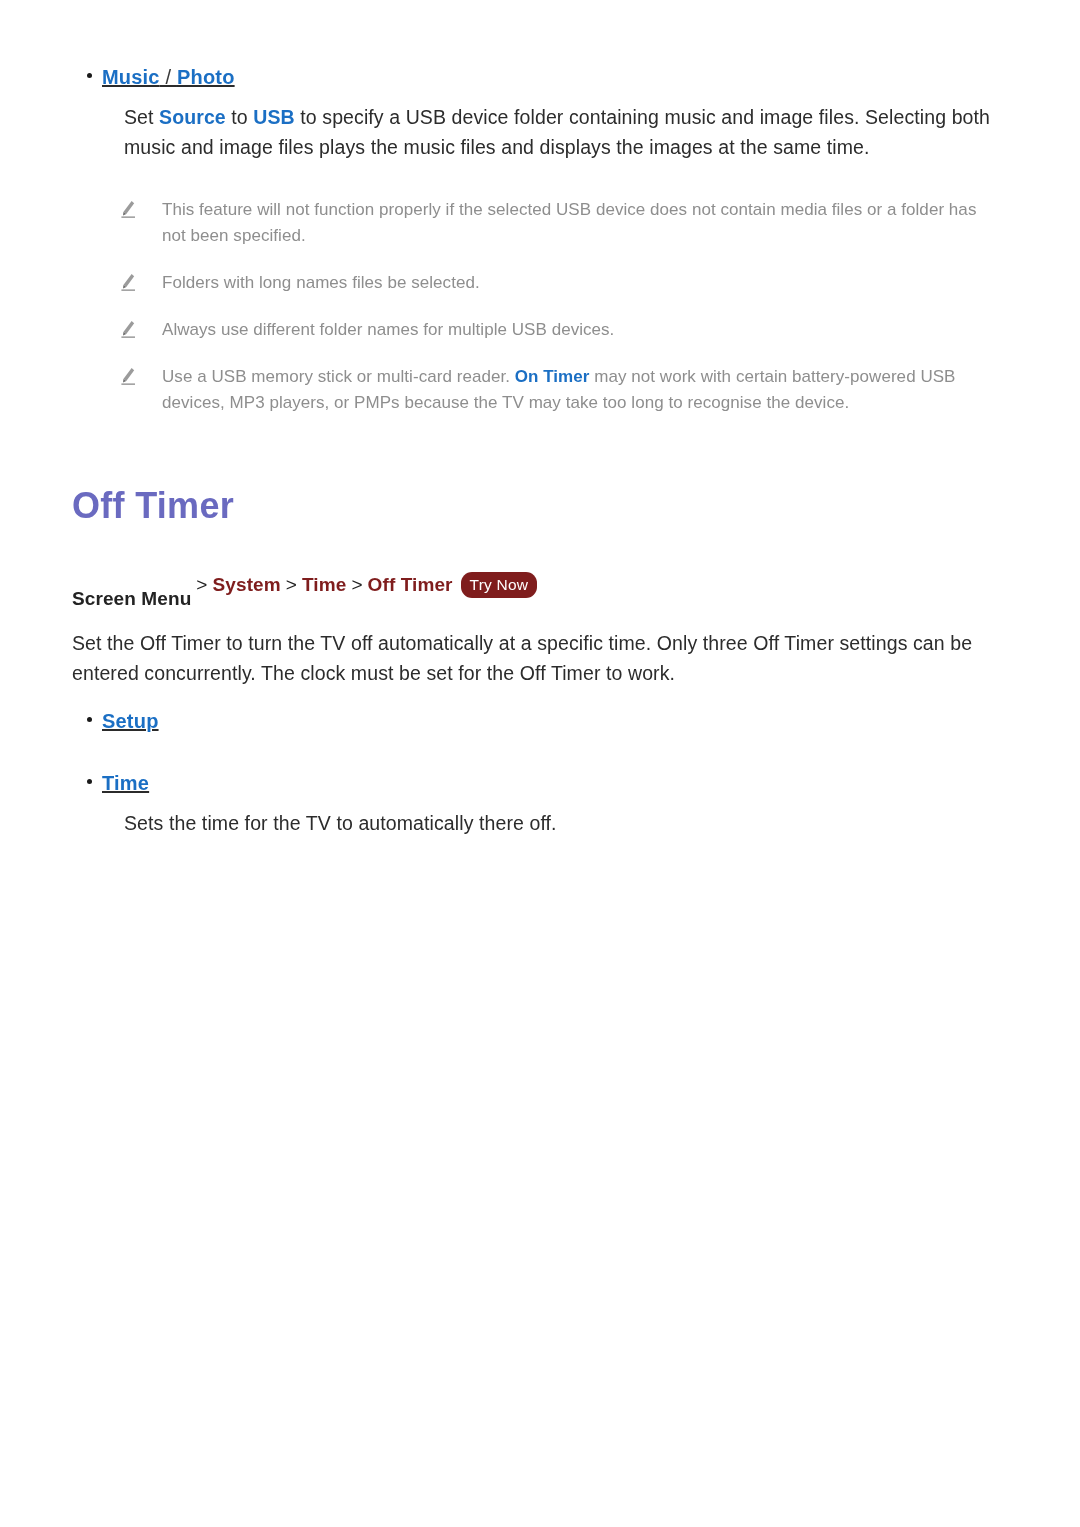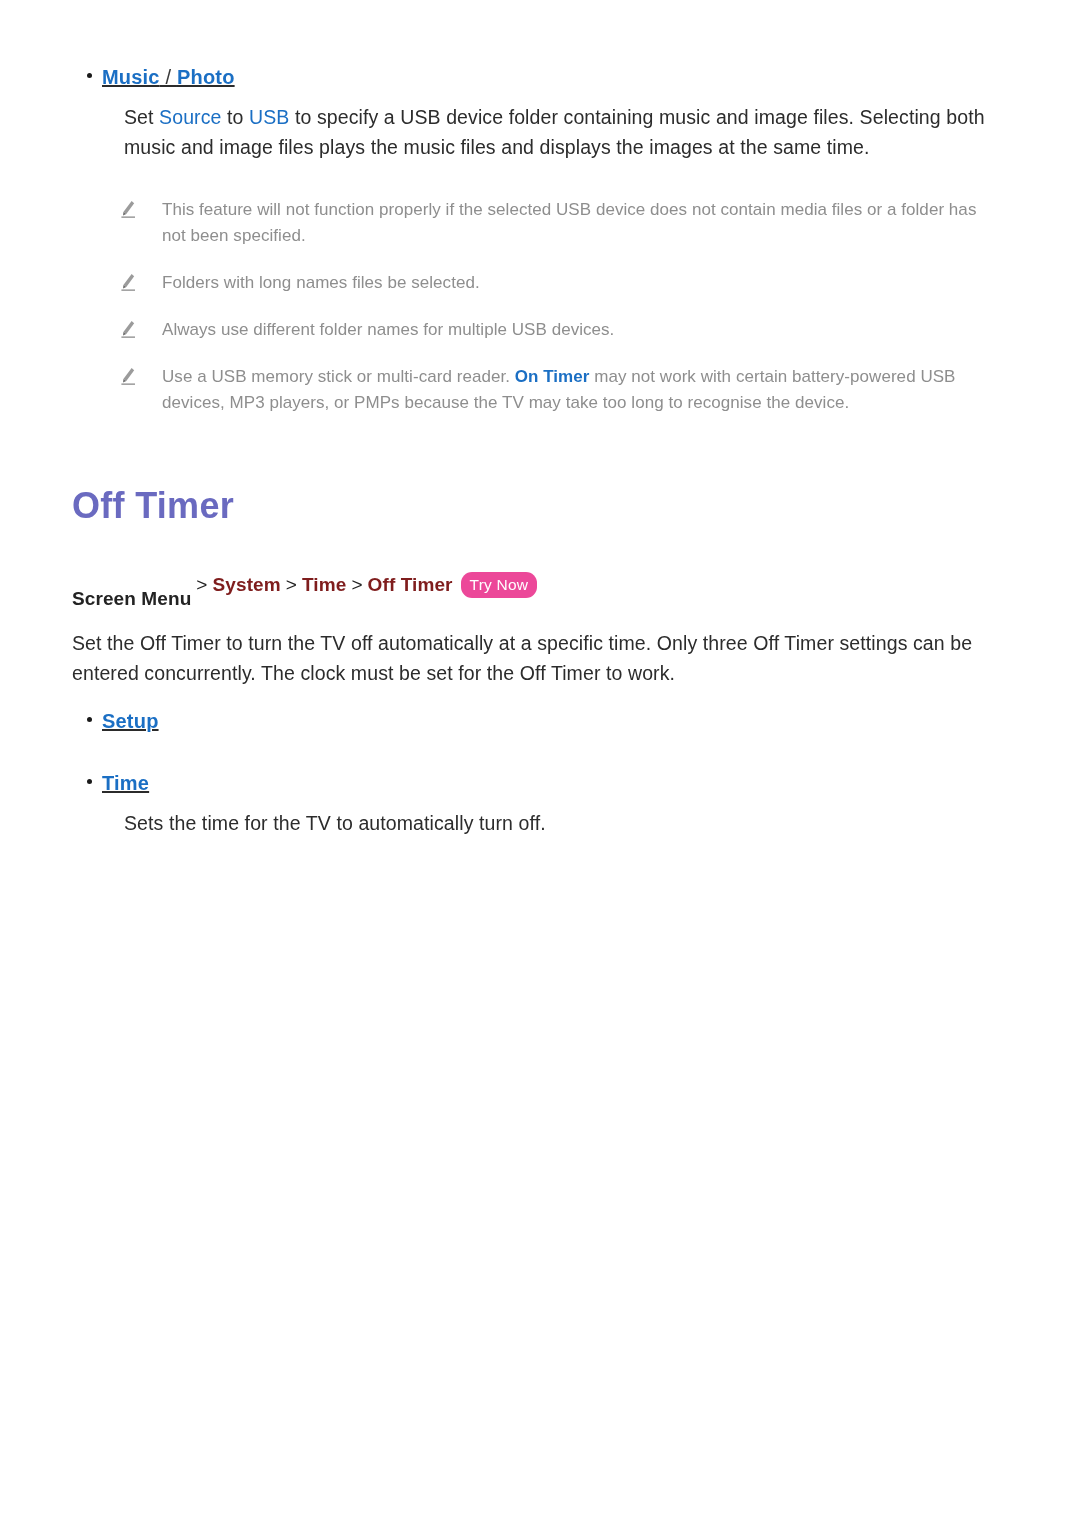--- a/index.html
+++ b/index.html
@@ -67,21 +67,21 @@
 
   
   .indent-para {
     margin-left: 52px;
     max-width: 900px;
   }
 
   
   .kw {
     color: #1b6fc4;
-    font-weight: normal;
+    font-weight: bold;
   }
   .kw-note {
     color: #1b6fc4;
     font-weight: bold;
     text-align: center;
   }
 
   
   .note-row {
     display: flex;
@@ -122,21 +122,21 @@
     letter-spacing: 0.1px;
     display: flex;
     flex-wrap: wrap;
     align-items: center;
   }
   .crumb-root { color: #232323; font-weight: bold; margin-top: 28px; }
   .crumb-sep  { color: #232323; font-weight: normal; margin: 0 5px; }
   .crumb-link { color: #7f1d1d; font-weight: bold; }
   .try-now {
     display: inline-block;
-    background: #ec4899;
+    background: #7f1d1d;
     color: #ffffff;
     font-size: 15.5px;
     font-weight: normal;
     line-height: 1;
     padding: 5px 9px 6px 9px;
     border-radius: 11px;
     margin-left: 8px;
     letter-spacing: 0.2px;
   }
 
@@ -253,15 +253,15 @@
 
   <div class="bullet-row">
     <span class="bullet-dot">
         <i></i>
       </span>
     <span class="bullet-term">Time</span>
   </div>
 
   <div class="sp-10"></div>
 
-  <div class="body-text indent-para">Sets the time for the TV to automatically turn off.</div>
+  <div class="body-text indent-para">Sets the time for the TV to automatically there off.</div>
 
 </div>
 
 </body></html>

